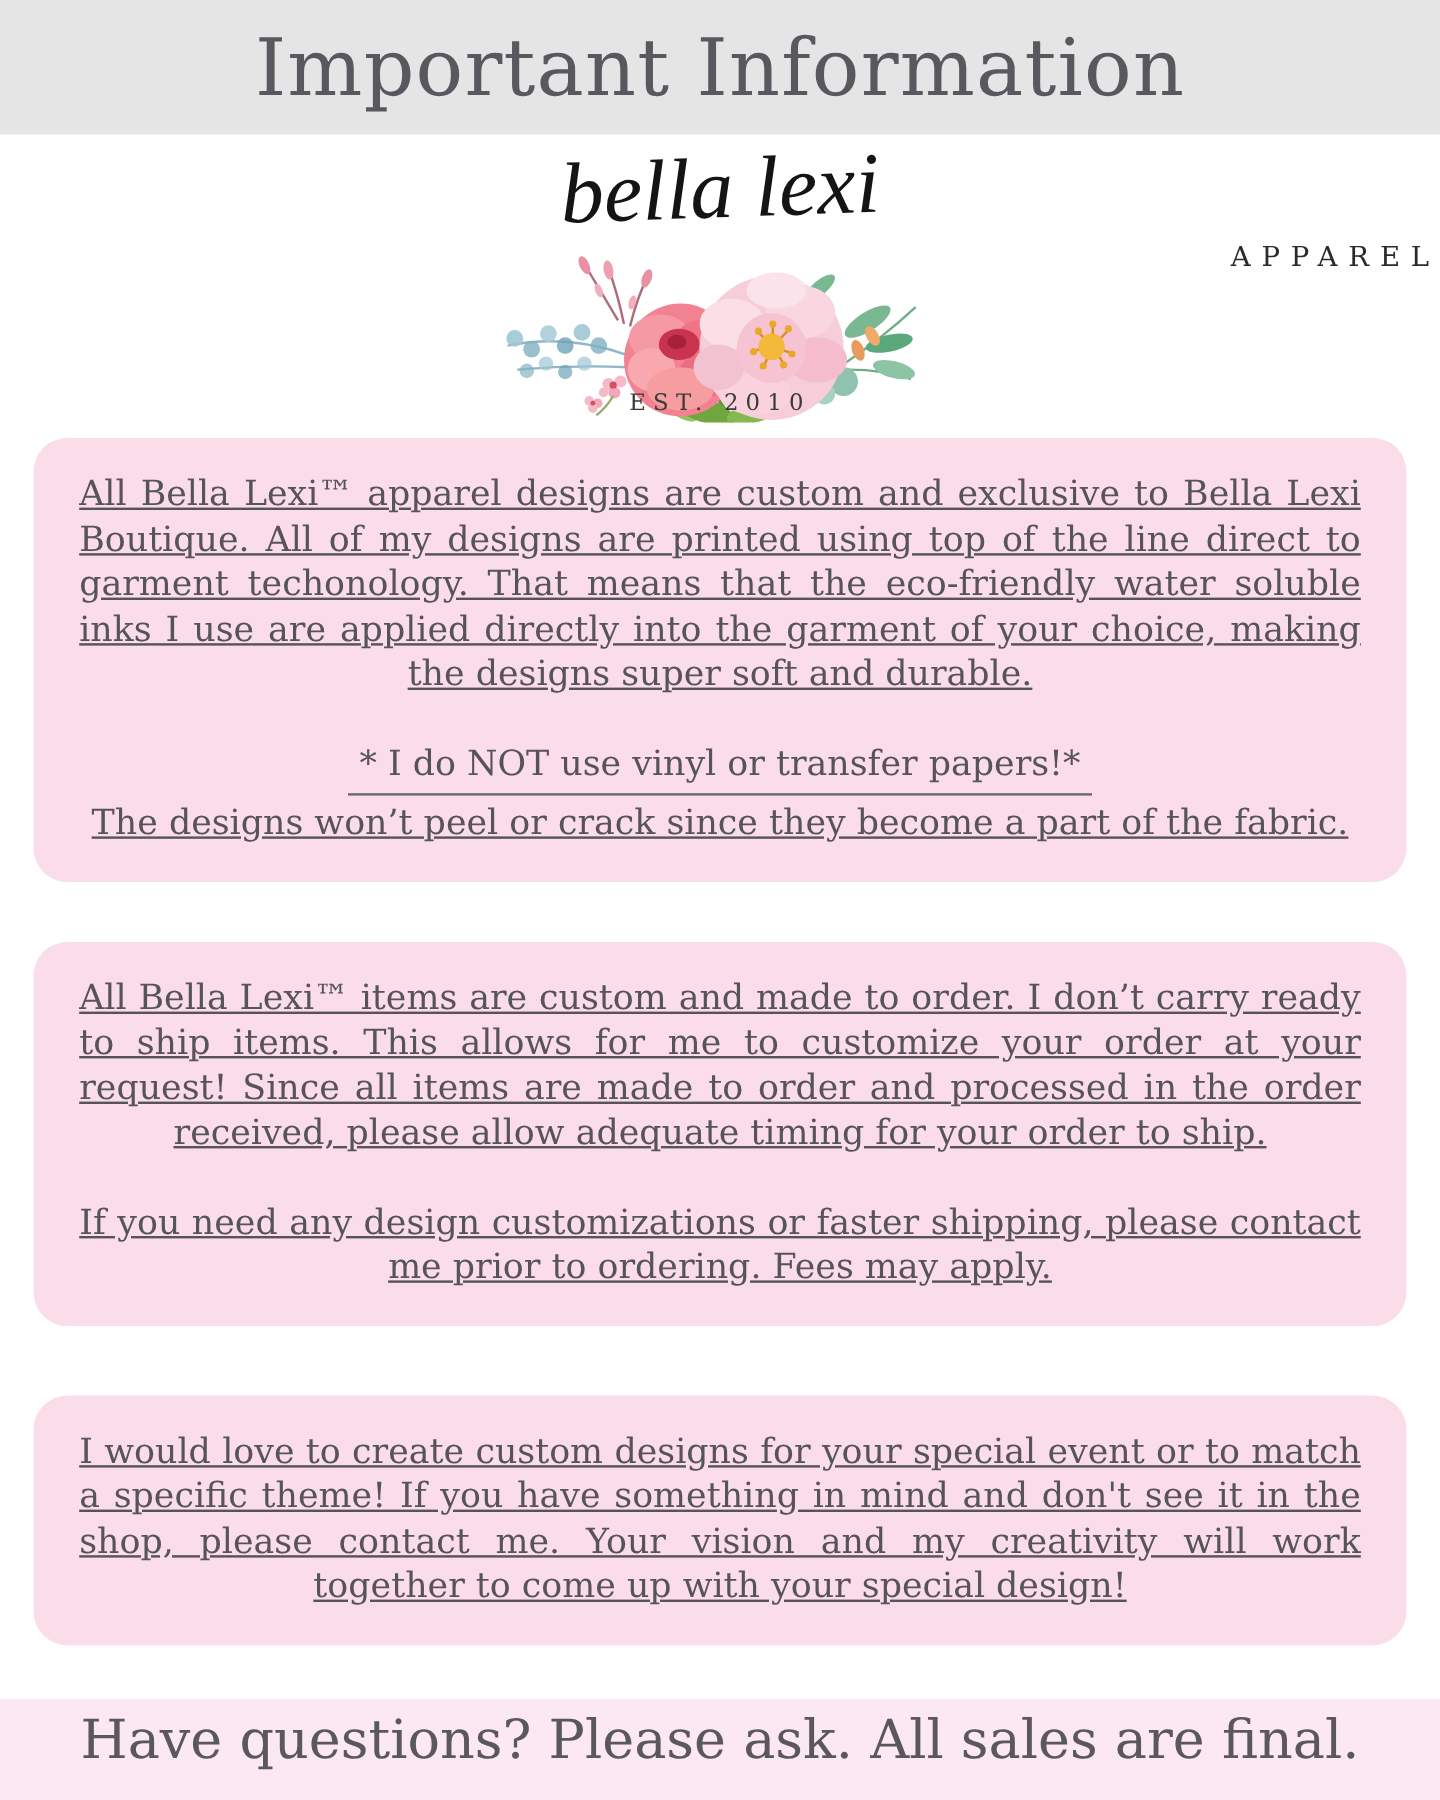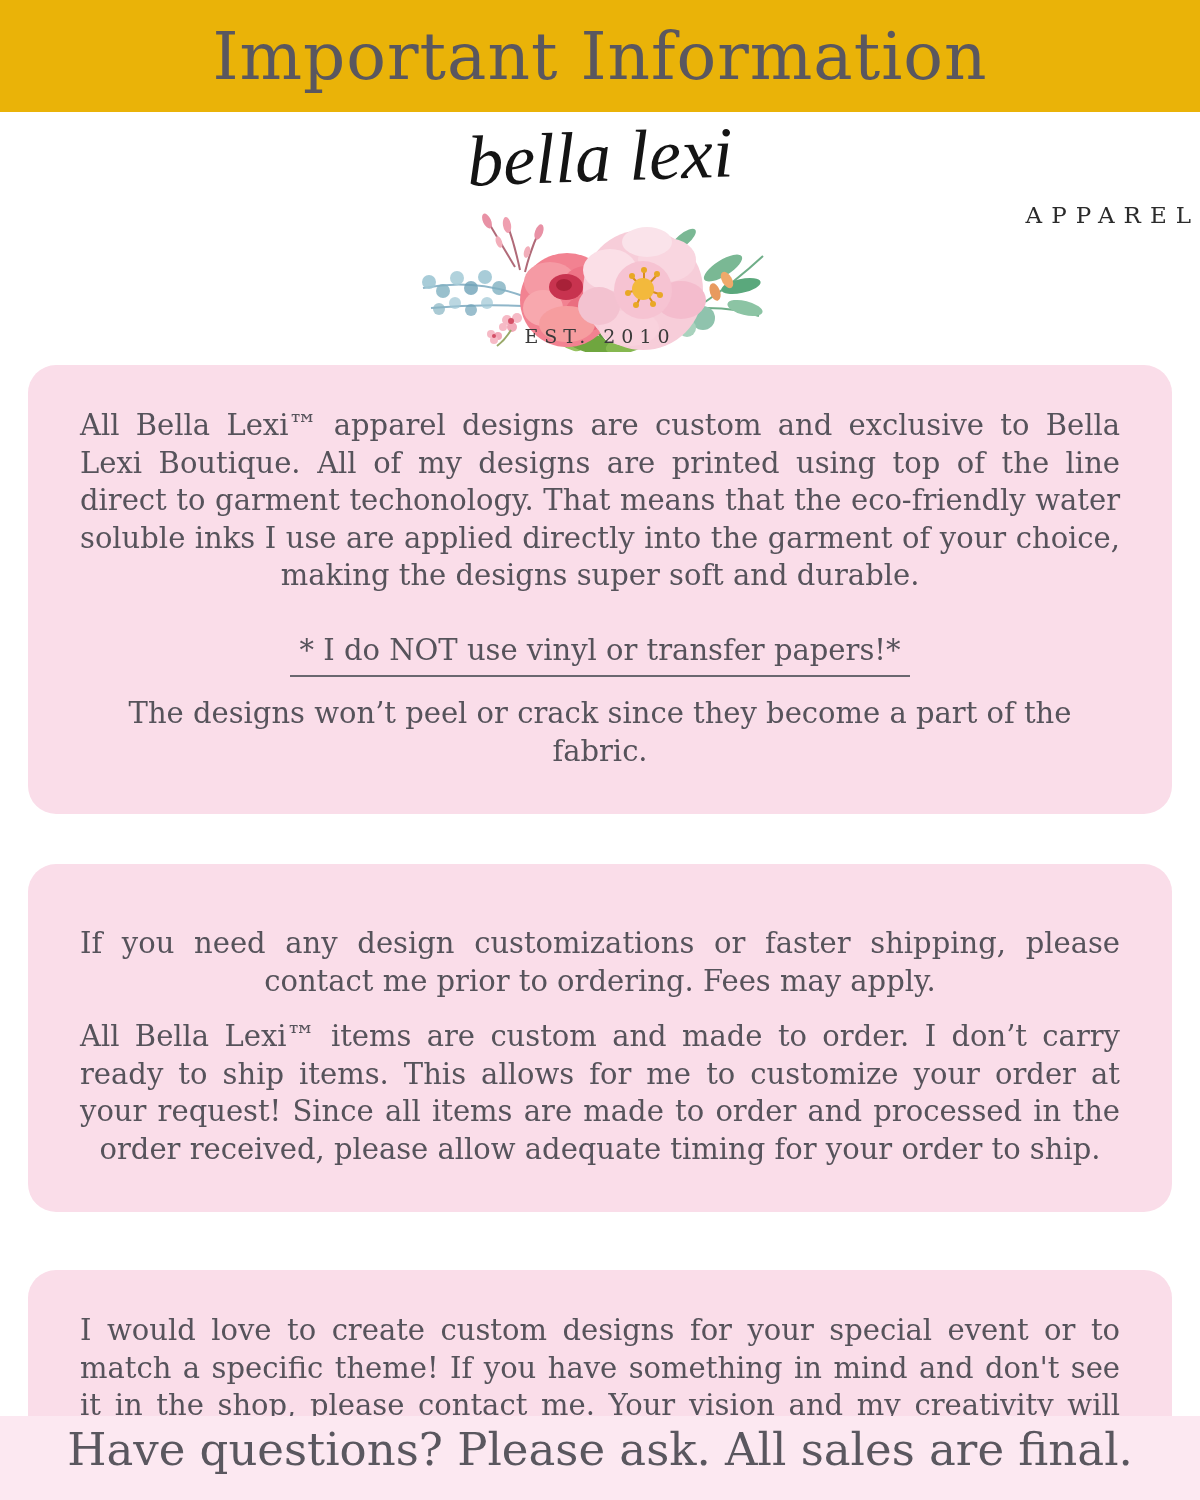--- a/index.html
+++ b/index.html
@@ -11,21 +11,21 @@
     height: 1500px;
     position: relative;
     overflow: hidden;
     background: #ffffff;
     font-family: "DejaVu Serif", serif;
     color: #56535b;
   }
   .banner-top {
     width: 100%;
     height: 112px;
-    background: #eab308;
+    background: #e5e5e5;
     display: flex;
     align-items: center;
     justify-content: center;
   }
   .page-title {
     font-size: 66px;
     font-weight: normal;
     letter-spacing: 1px;
     color: #5a575f;
     margin: 0;
@@ -71,21 +71,22 @@
   .info-box {
     background: #fadde9;
     border-radius: 28px;
     margin: 0 28px;
     padding: 24px 34px 26px 34px;
     font-size: 29px;
     line-height: 37.5px;
     color: #56535b;
   }
   .info-box p {
-    margin: 18px;
+    margin: 4px;
+    text-decoration: underline;
   }
   .p-just {
     text-align: justify;
     text-align-last: center;
     -moz-text-align-last: center;
   }
   .p-center { text-align: center; }
   .p-gap { margin-top: 37px !important; }
   .box-2 { margin-top: 50px; }
   .box-3 { margin-top: 58px; }
@@ -218,22 +219,22 @@
   <div class="logo-est">EST. 2010</div>
 </div>
 
 <div class="info-box box-1">
   <p class="p-just">All Bella Lexi™ apparel designs are custom and exclusive to Bella Lexi Boutique.  All of my designs are printed using top of the line direct to garment techonology. That means that the eco-friendly water soluble inks I use are applied directly into the garment of your choice, making the designs super soft and durable.</p>
   <p class="p-center p-gap"><span class="underline-note">* I do NOT use vinyl or transfer papers!*</span></p>
   <p class="p-center">The designs won’t peel or crack since they become a part of the fabric.</p>
 </div>
 
 <div class="info-box box-2">
+  <p class="p-just">All Bella Lexi™ items are custom and made to order.  I don’t carry ready to ship items.  This allows for me to customize your order at your request!  Since all items are made to order and processed in the order received, please allow adequate timing for your order to ship.</p>
   <p class="p-just p-gap">If you need any design customizations or faster shipping, please contact me prior to ordering.  Fees may apply.</p>
-  <p class="p-just">All Bella Lexi™ items are custom and made to order.  I don’t carry ready to ship items.  This allows for me to customize your order at your request!  Since all items are made to order and processed in the order received, please allow adequate timing for your order to ship.</p>
 </div>
 
 <div class="info-box box-3">
   <p class="p-just">I would love to create custom designs for your special event or to match a specific theme! If you have something in mind and don't see it in the shop, please contact me.  Your vision and my creativity will work together to come up with your special design!</p>
 </div>
 
 <div class="banner-bottom">
   <p class="footer-headline">Have questions? Please ask. All sales are final.</p>
 </div>
 

